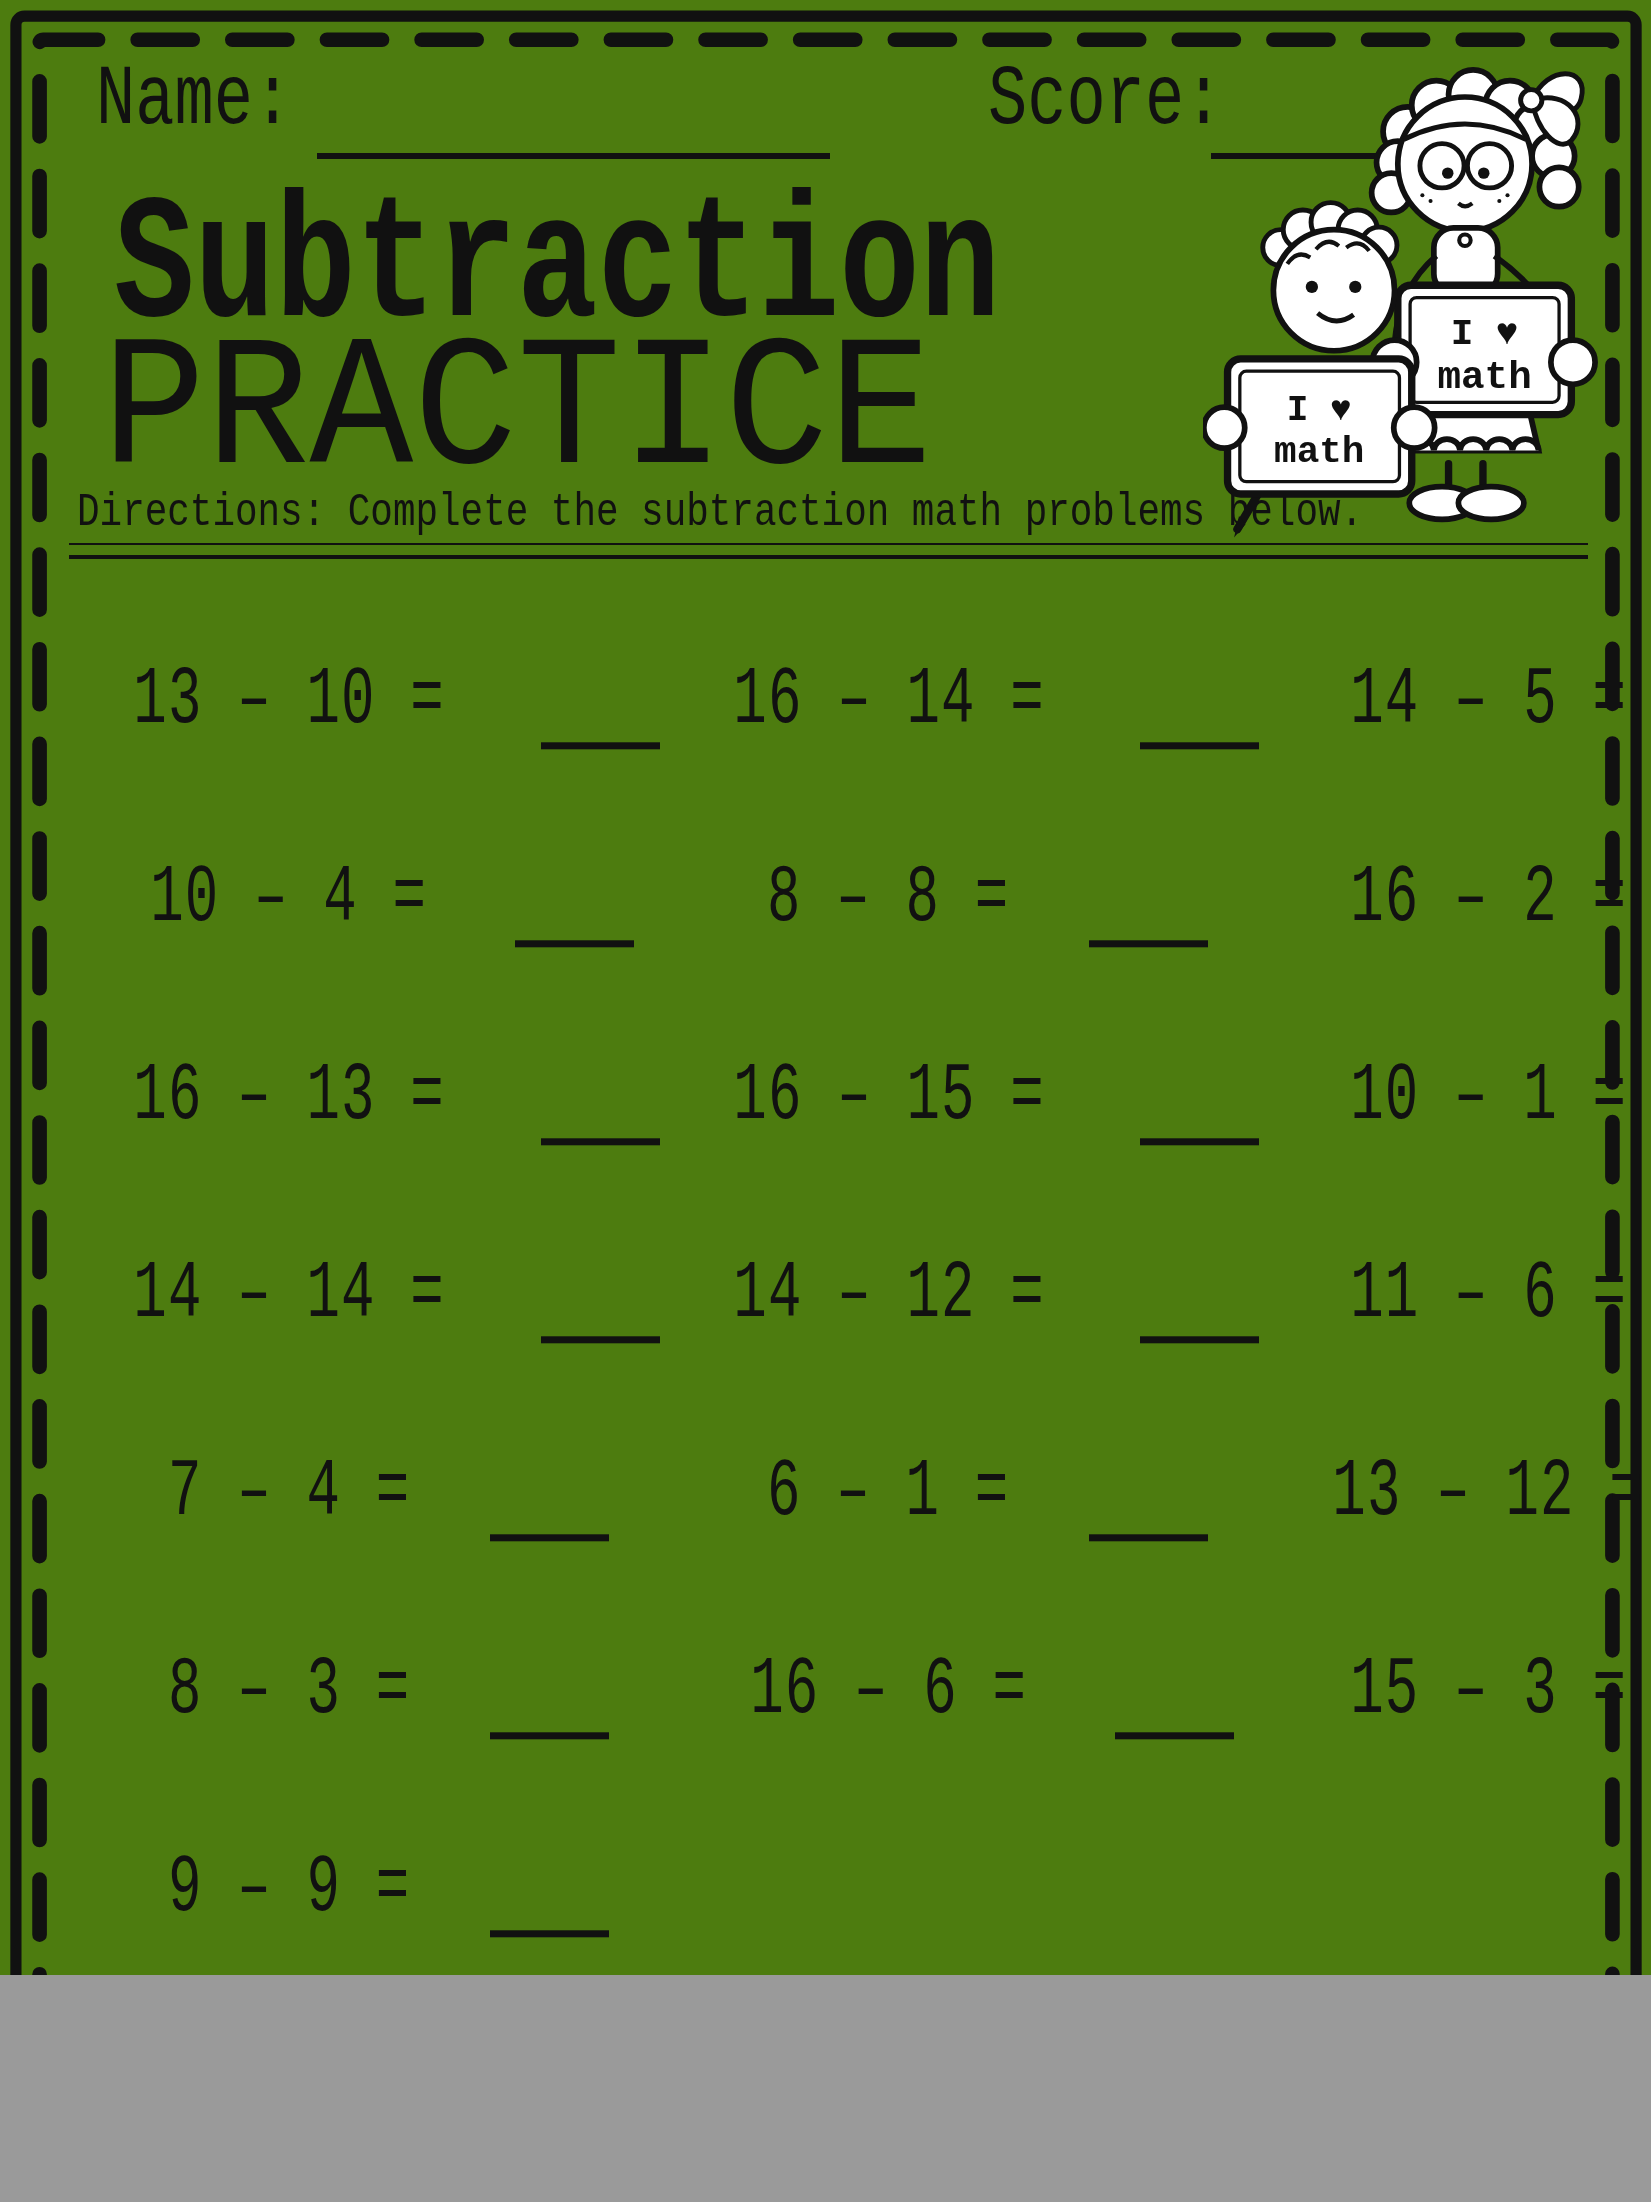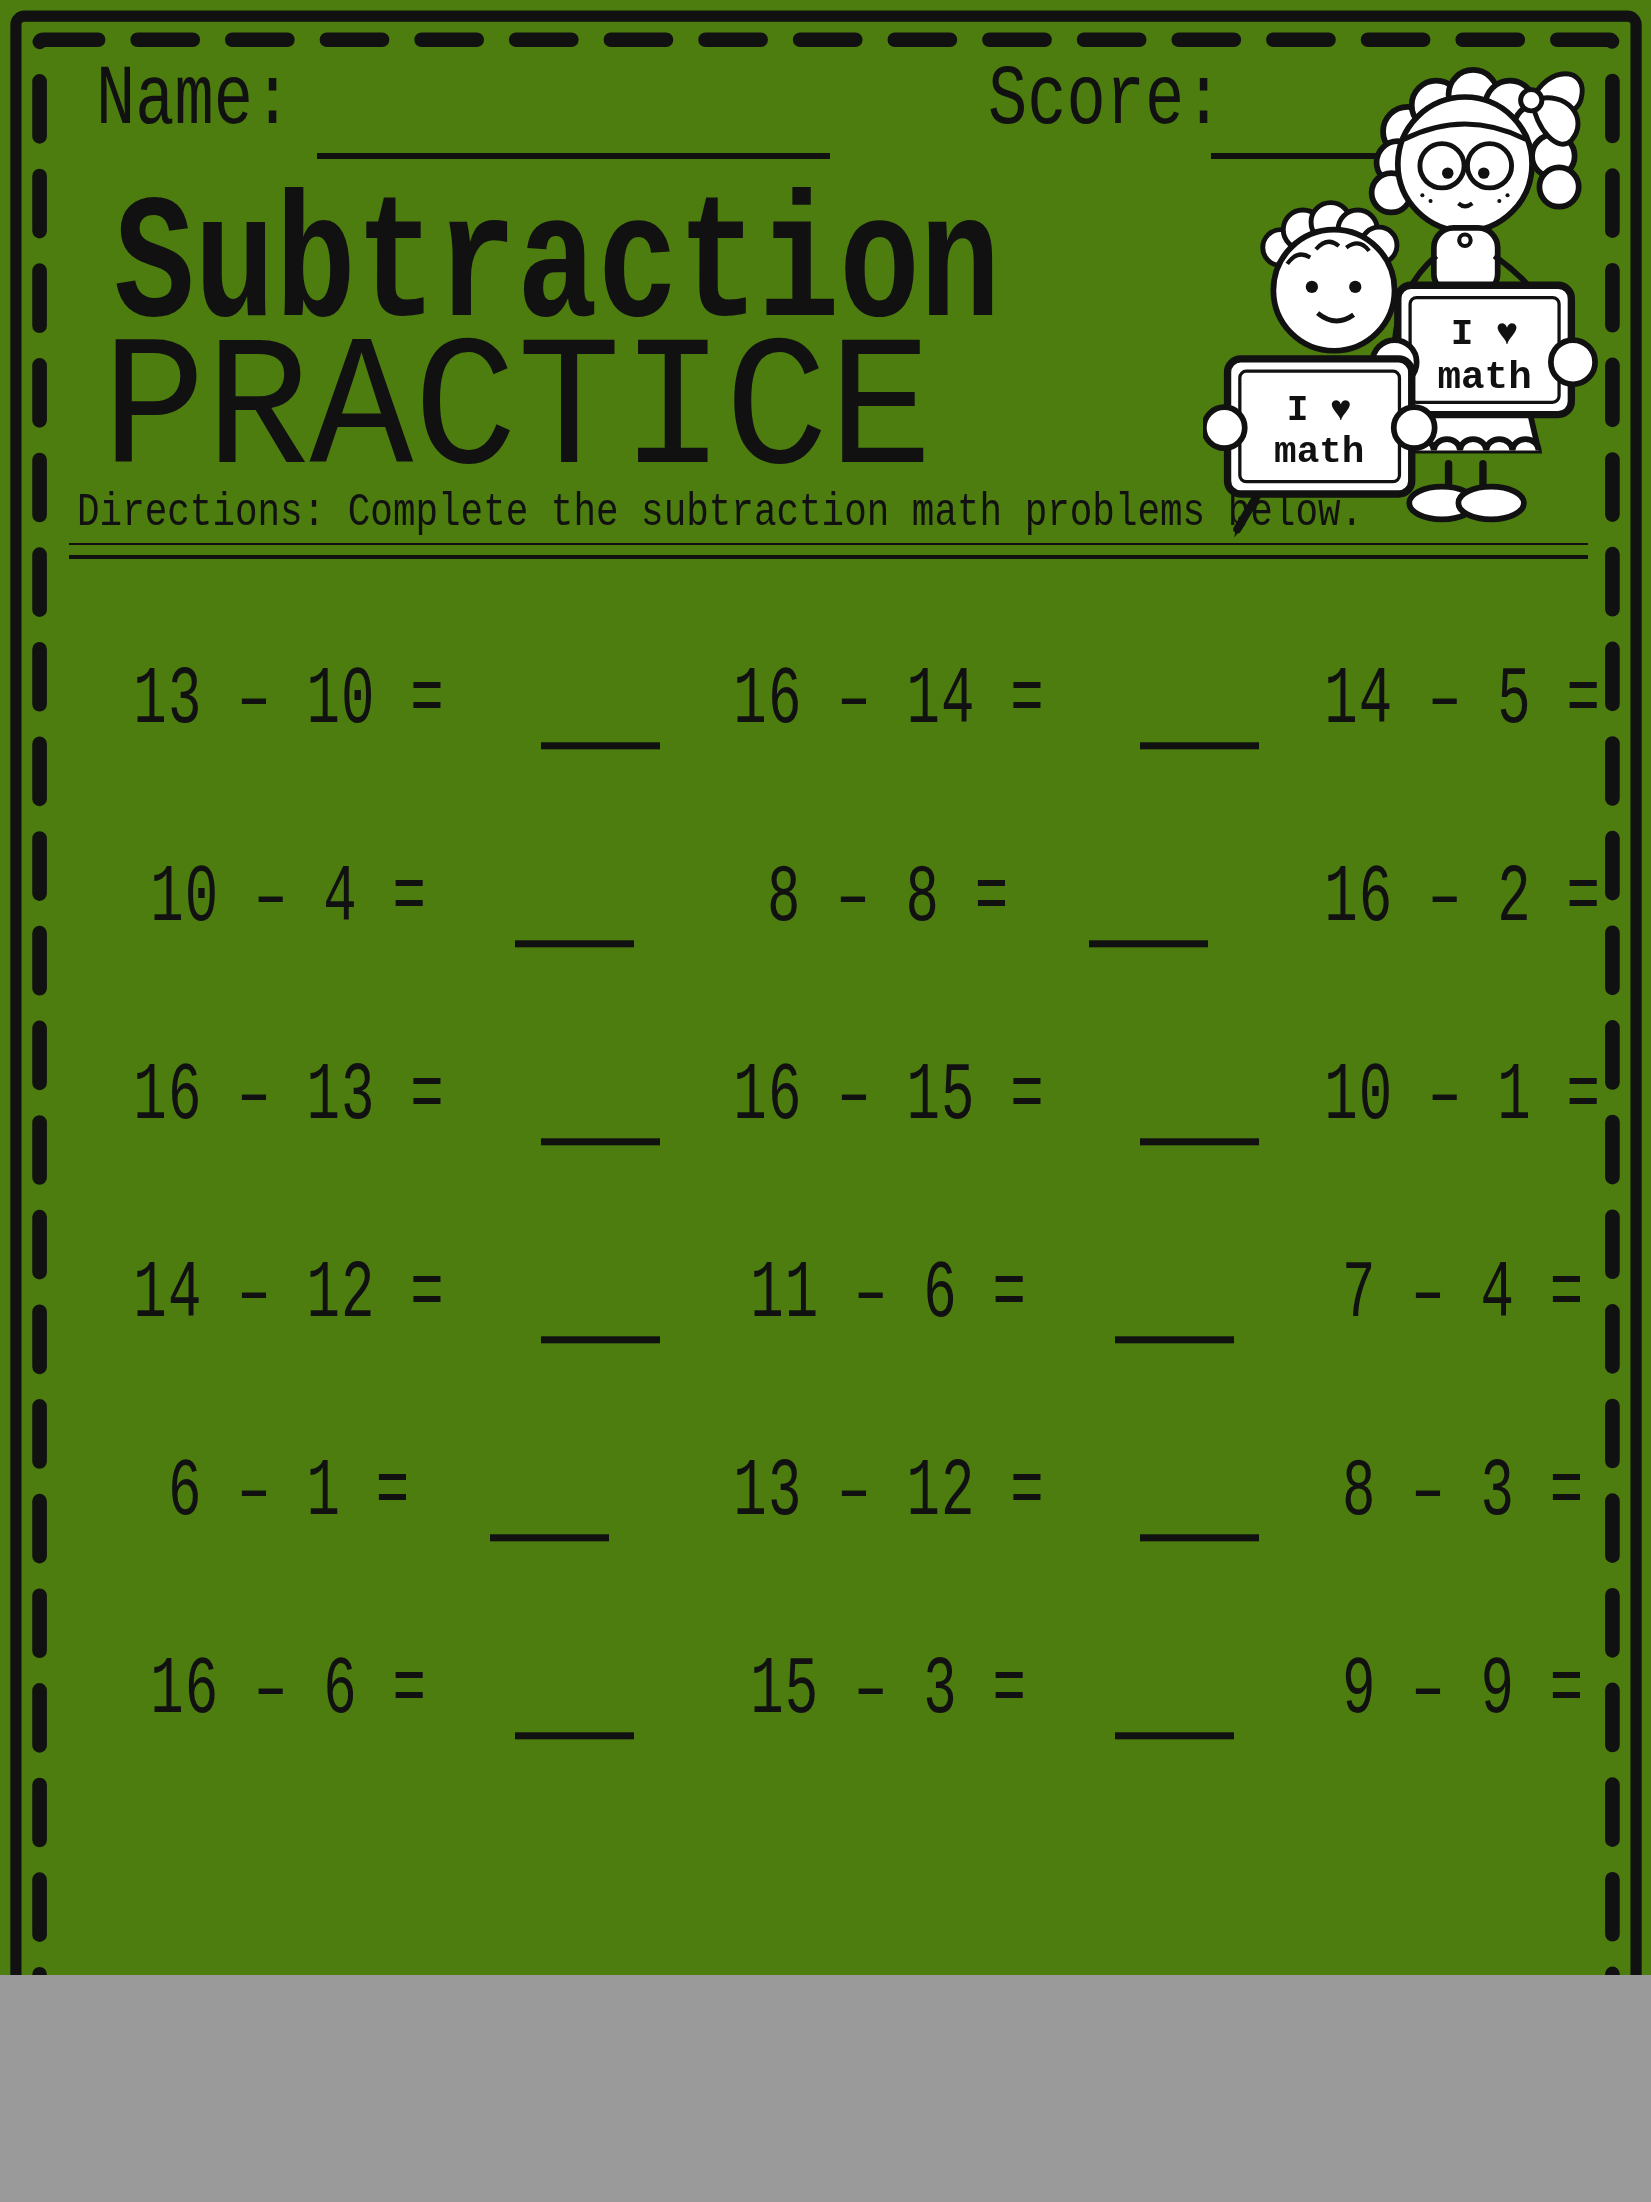--- a/index.html
+++ b/index.html
@@ -189,20 +189,24 @@
       </div>
       <div class="problem">
         <span class="expr">16 – 15 =</span>
         <span class="blank"></span>
       </div>
       <div class="problem">
         <span class="expr">10 – 1 =</span>
         <span class="blank"></span>
       </div>
       <div class="problem">
+        <span class="expr">14 – 14 =</span>
+        <span class="blank"></span>
+      </div>
+      <div class="problem">
         <span class="expr">14 – 12 =</span>
         <span class="blank"></span>
       </div>
       <div class="problem">
         <span class="expr">11 – 6 =</span>
         <span class="blank"></span>
       </div>
       <div class="problem">
         <span class="expr">7 – 4 =</span>
         <span class="blank"></span>

